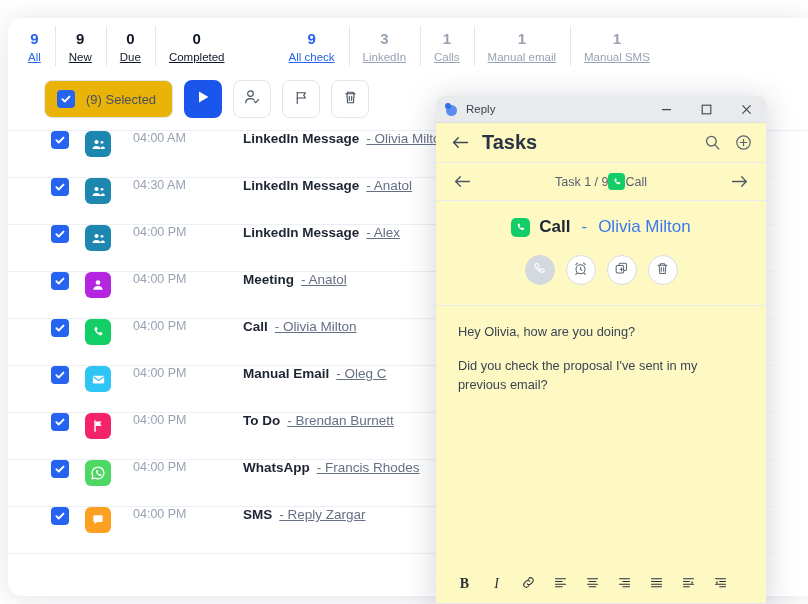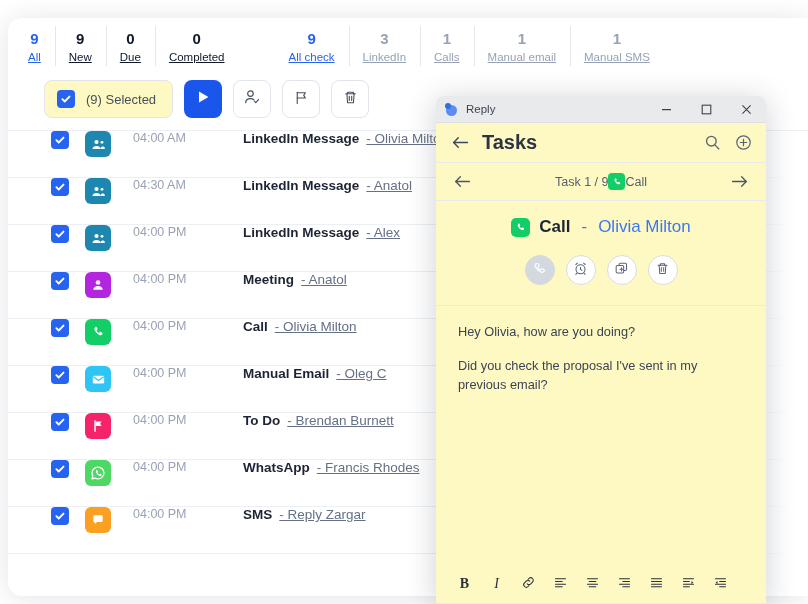--- a/index.html
+++ b/index.html
@@ -57,21 +57,21 @@
 
   
   .toolbar {
     display: flex; align-items: center; gap: 11px;
     padding: 6px 0 12px 36px;
   }
   .sel-box {
     display: flex; align-items: center; gap: 11px;
     height: 38px; padding: 0 16px 0 12px;
     border: 1px solid #e1e4ea; border-radius: 8px;
-    background: #fef9c3;
+    background: #eab308;
     cursor: pointer;
   }
   .cbx {
     width: 18px; height: 18px; border-radius: 4px;
     background: #2563f0;
     display: flex; align-items: center; justify-content: center;
     flex: 0 0 auto;
   }
   .cbx svg { display: block; }
   .sel-box .txt { font-size: 13px; color: #45505f; white-space: nowrap; }

